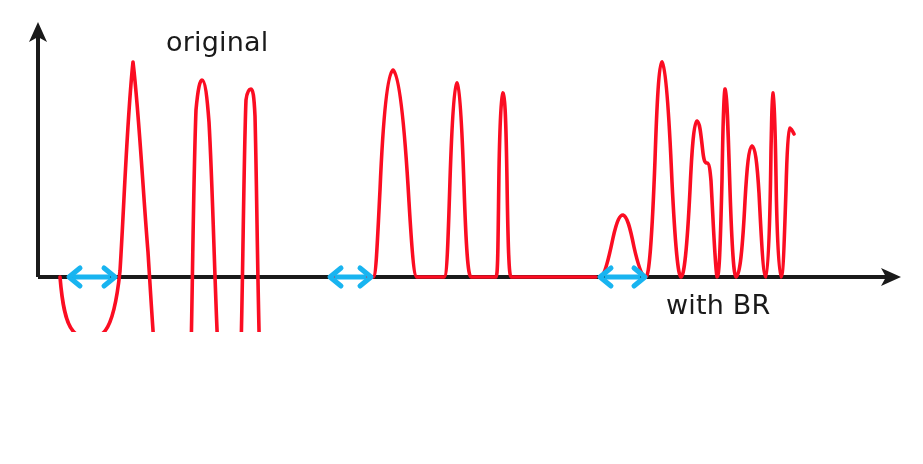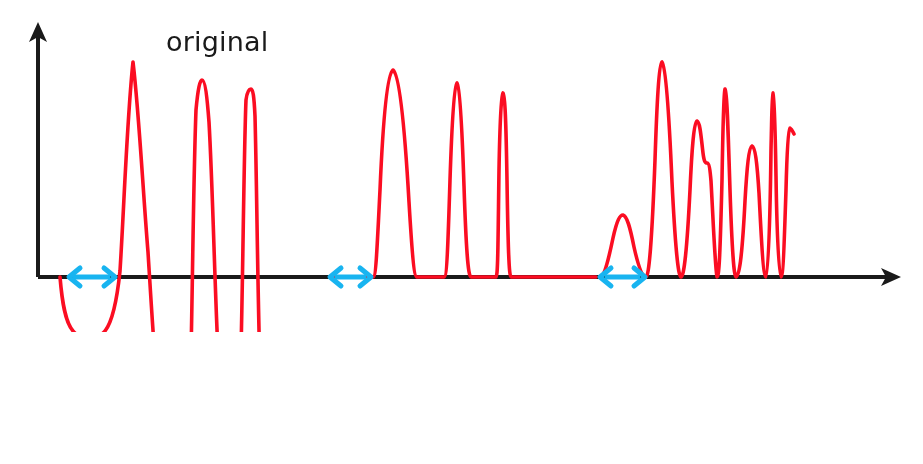--- a/index.html
+++ b/index.html
@@ -176,14 +176,15 @@
     </g>
 
   </svg>
 
   <div class="fig-label" id="label-original">original</div>
 
   <div class="fig-label" id="label-without-br">
     <div>(delayed)</div>
   </div>
 
+  <div class="fig-label" id="label-with-br">with BR</div>
 
 </div>
 
 </body></html>

